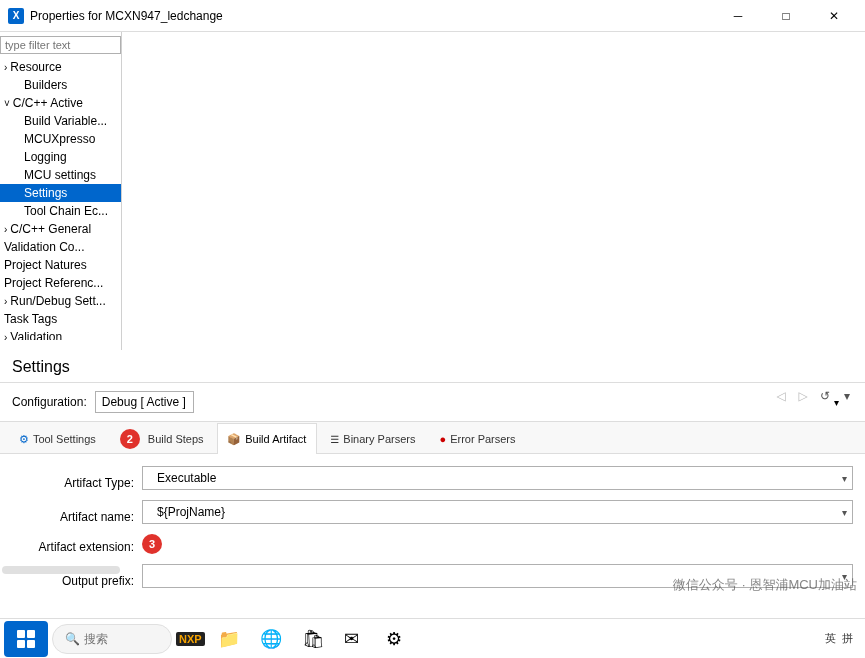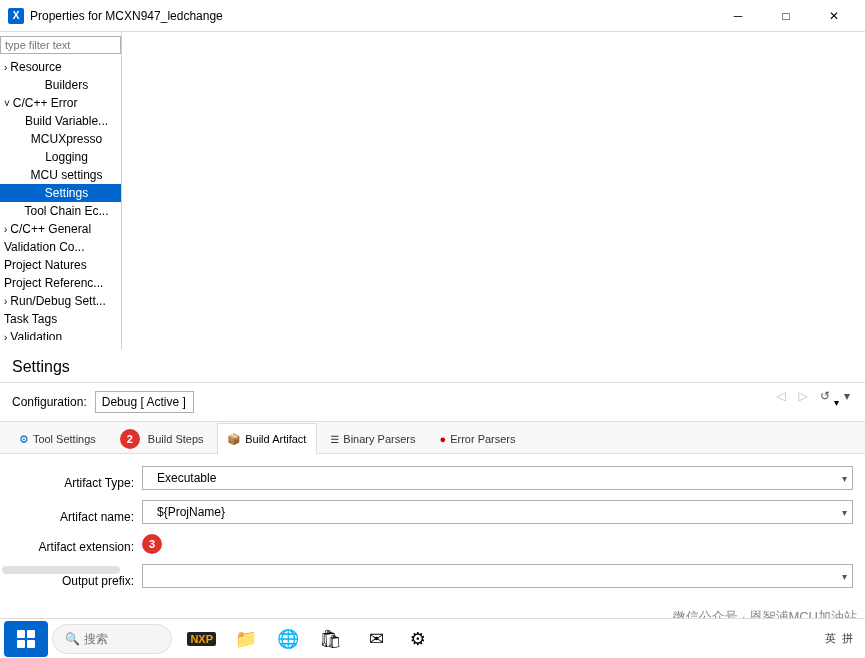--- a/index.html
+++ b/index.html
@@ -67,21 +67,21 @@
       white-space: nowrap;
       overflow: hidden;
       text-overflow: ellipsis;
       font-size: 12px;
       color: #000;
       display: flex;
       align-items: center;
     }
     .tree-item.selected { background: #0066cc; color: white; }
     .tree-item .arrow { margin-right: 3px; font-size: 10px; }
-    .tree-item.indent1 { padding-left: 16px; justify-content: center; }
+    .tree-item.indent1 { padding-left: 24px; }
 
     
     .content {
       flex: 1;
       padding: 0;
       overflow: hidden;
     }
     .content-header {
       padding: 8px 12px 6px;
       font-size: 16px;
@@ -266,38 +266,38 @@
     .taskbar-search input {
       border: none; background: transparent; font-size: 12px; outline: none;
     }
     .taskbar-apps {
       display: flex;
       gap: 2px;
       flex: 1;
     }
     .taskbar-app {
       width: 40px; height: 36px;
-      display: flex; align-items: center; justify-content: flex-end;
+      display: flex; align-items: center; justify-content: flex-start;
       border-radius: 4px;
       cursor: pointer;
       font-size: 18px;
     }
     .taskbar-systray {
       display: flex;
       align-items: center;
       gap: 6px;
       padding: 0 8px;
       font-size: 11px;
       color: #333;
     }
 
     
     .watermark {
       position: absolute;
-      bottom: 32px;
+      bottom: 64px;
       right: 8px;
       font-size: 13px;
       color: rgba(80,80,80,0.7);
       pointer-events: none;
     }
 
     
     .sidebar-scroll {
       overflow-y: auto;
       height: calc(100% - 28px);
@@ -347,21 +347,21 @@
         <span class="arrow">›</span>
         <span>Resource</span>
       </div>
 
       <div class="tree-item indent1">
         <span>Builders</span>
       </div>
 
       <div class="tree-item">
         <span class="arrow">˅</span>
-        <span>C/C++ Error</span>
+        <span>C/C++ Active</span>
       </div>
 
       <div class="tree-item indent1">
         <span>Build Variable...</span>
       </div>
 
       <div class="tree-item indent1">
         <span>MCUXpresso</span>
       </div>
 

